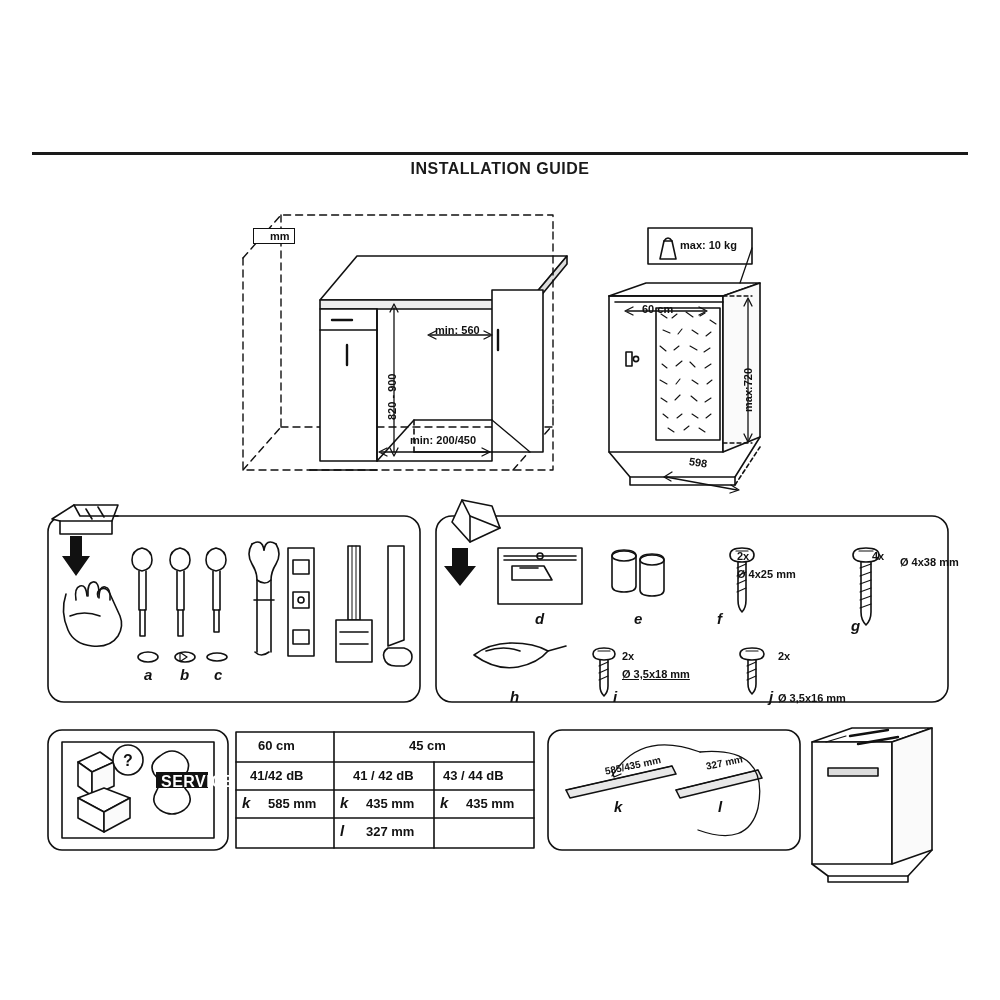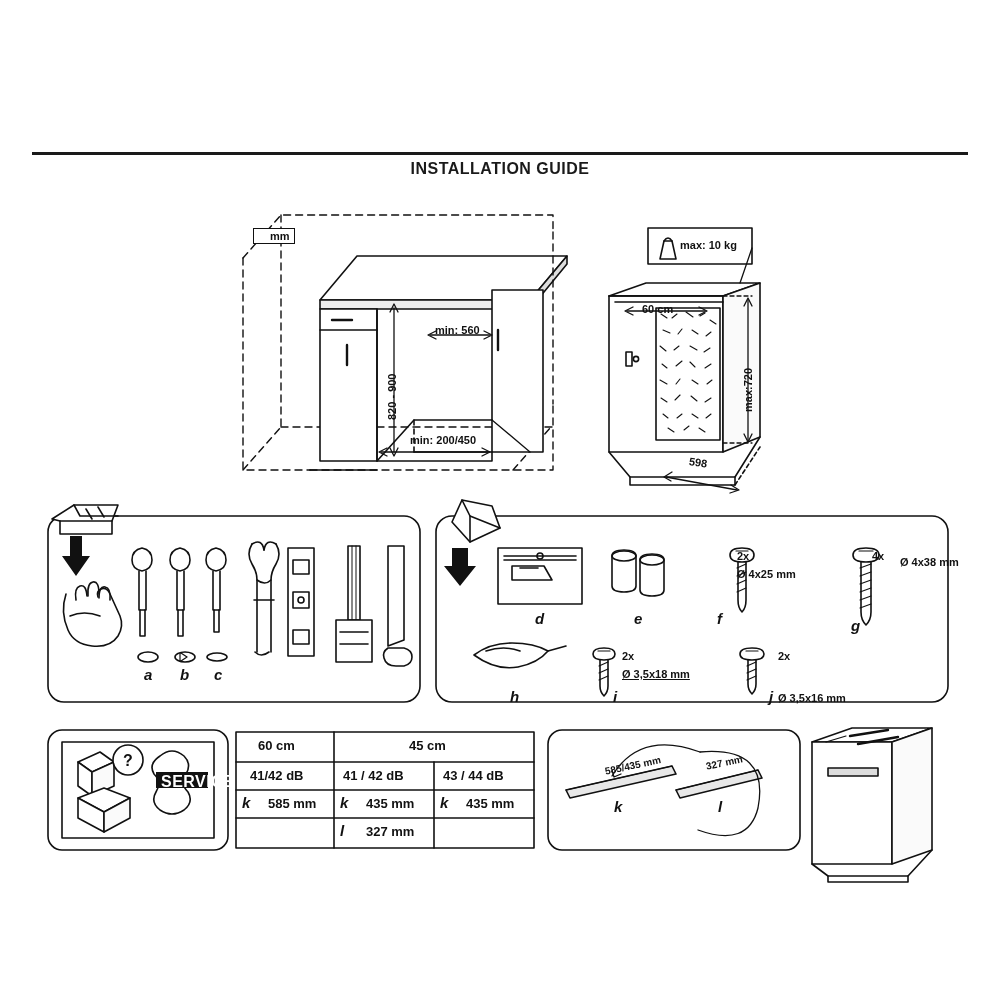--- a/index.html
+++ b/index.html
@@ -457,21 +457,21 @@
   <div class="lbl" style="left:778px; top:650px;">2x</div>
   <div class="lbl" style="left:778px; top:668px;margin-top:24px;">Ø 3,5x16 mm</div>
 
   <div class="lbl" style="left:123px; top:752px; font-size:16px;">?</div>
   <div class="lbl" style="left:161px; top:773px; color:#fff; font-size:16px; letter-spacing:0.5px;">SERVICE</div>
 
   <div class="tbl-cell" style="left:258px; top:738px;">60 cm</div>
   <div class="tbl-cell" style="left:409px; top:738px;">45 cm</div>
 
   <div class="tbl-cell" style="left:250px; top:768px;">41/42 dB</div>
-  <div class="tbl-cell" style="left:343px; top:768px;">41 / 42 dB</div>
+  <div class="tbl-cell" style="left:353px; top:768px;">41 / 42 dB</div>
   <div class="tbl-cell" style="left:443px; top:768px;">43 / 44 dB</div>
 
   <div class="letter" style="left:242px; top:794px;">k</div>
   <div class="tbl-cell" style="left:268px; top:796px;">585 mm</div>
 
   <div class="letter" style="left:340px; top:794px;">k</div>
   <div class="tbl-cell" style="left:366px; top:796px;">435 mm</div>
 
   <div class="letter" style="left:440px; top:794px;">k</div>
   <div class="tbl-cell" style="left:466px; top:796px;">435 mm</div>

